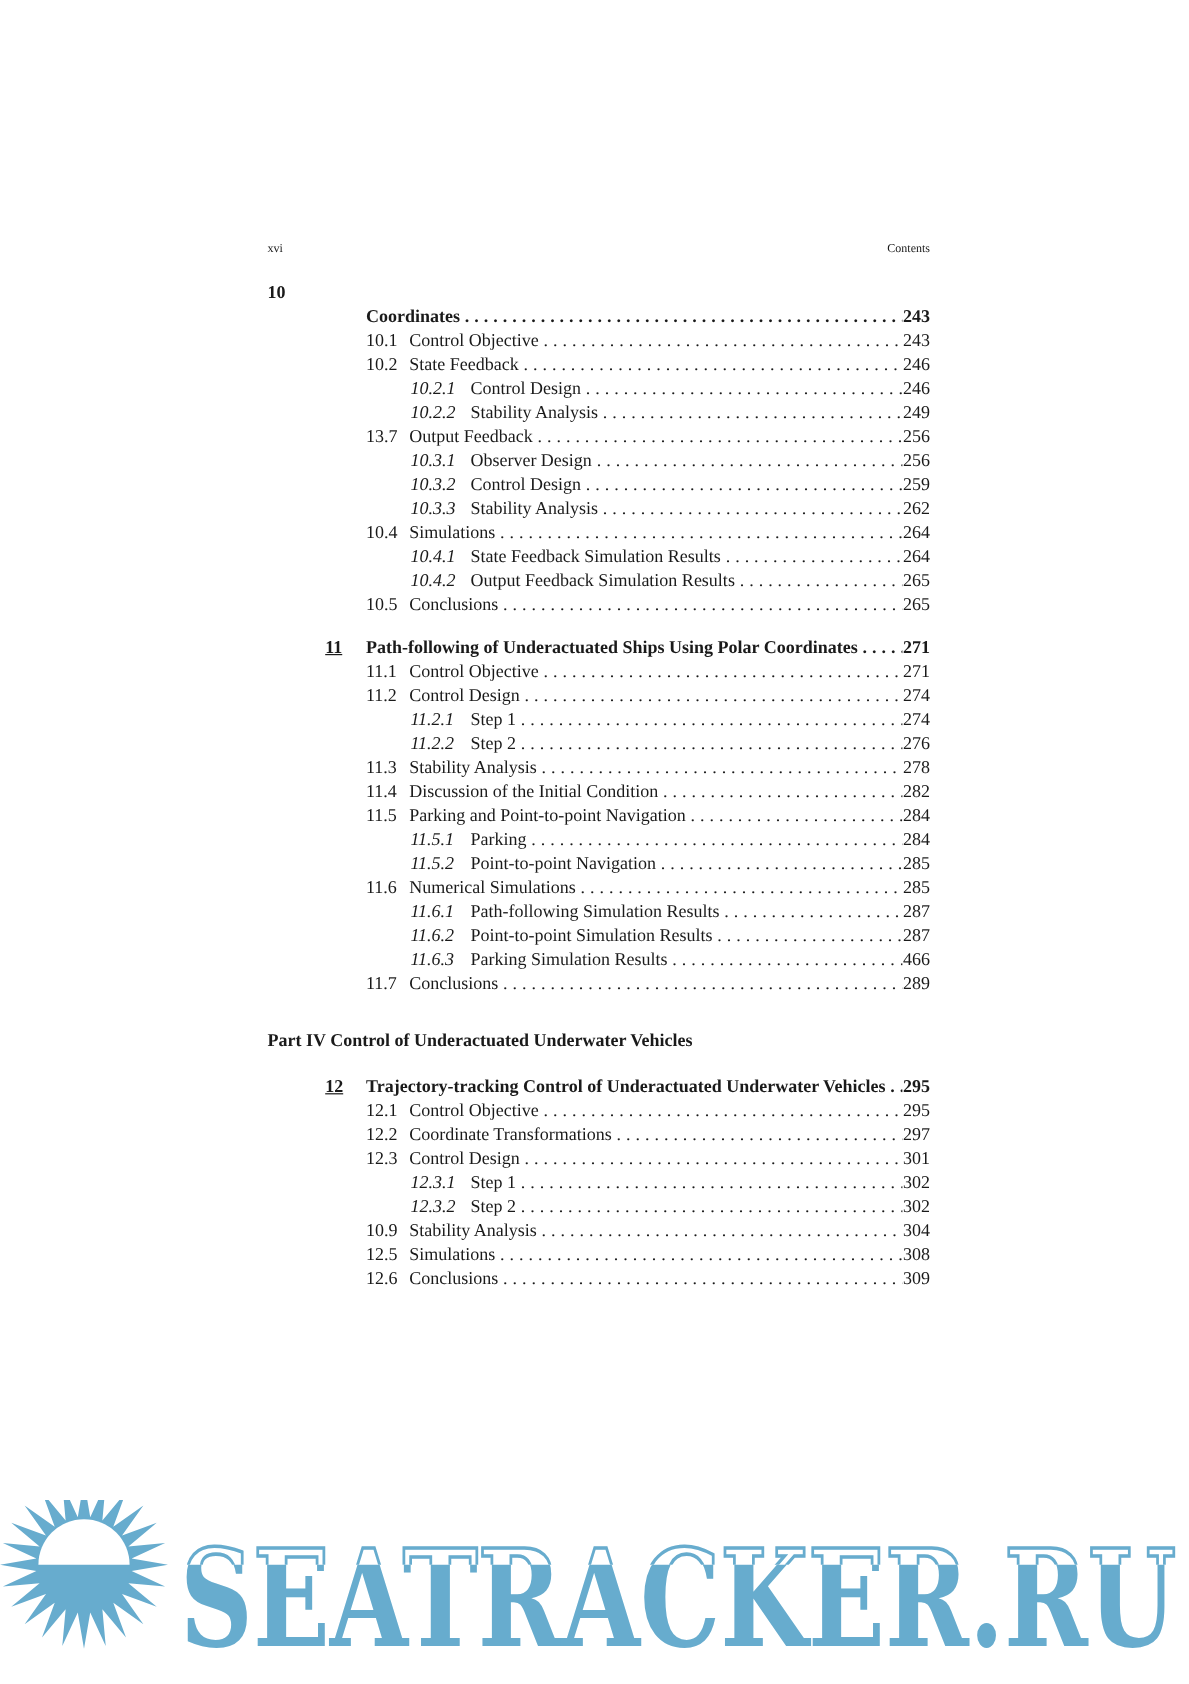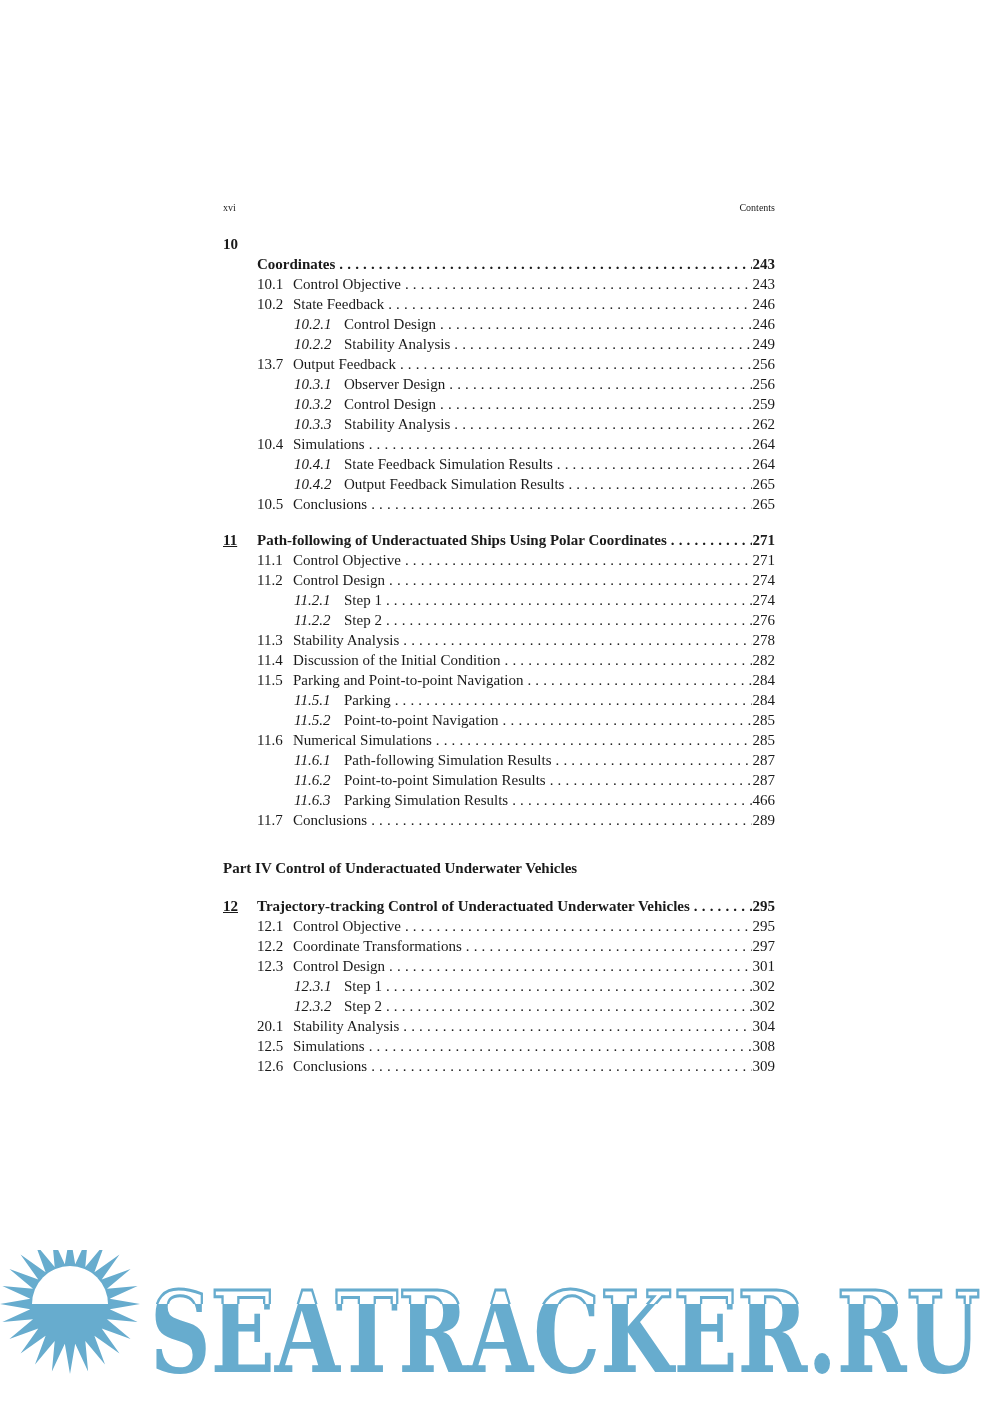--- a/index.html
+++ b/index.html
@@ -4,21 +4,21 @@
 <style>
   html, body { margin: 0; padding: 0; background: #ffffff; }
   body { width: 991px; height: 1403px; position: relative; overflow: hidden;
          font-family: "Liberation Serif", "DejaVu Serif", serif; color: #1a1a1a; }
   .page-header { position: absolute; top: 202px; left: 223px; width: 552px; height: 16px;
                  font-size: 10px; }
   .page-header .left { position: absolute; left: 0; top: 0; }
   .page-header .right { position: absolute; right: 0; top: 0; }
 
   .toc { position: absolute; left: 223px; width: 552px; top: 234px; font-size: 15px; }
-  .line { position: relative; height: 20px; line-height: 20px; display: flex; align-items: baseline; white-space: nowrap; }
+  .line { position: relative; height: 20px; line-height: 20px; display: flex; align-items: baseline; white-space: nowrap; margin-left: 48px; }
   .line .num { display: inline-block; flex: 0 0 auto; }
   .line .title { flex: 0 0 auto; }
   .line .dots { flex: 1 1 auto; overflow: hidden; margin: 0 1px 0 4px; letter-spacing: 0; color: #1a1a1a; }
   .line .dots::after { content: ". . . . . . . . . . . . . . . . . . . . . . . . . . . . . . . . . . . . . . . . . . . . . . . . . . . . . . . . . . . . . . . . . . . . . . . . . . . . . . . . . . . . . . . . . . . . ."; letter-spacing: 0.2px; }
   .line .page { flex: 0 0 auto; text-align: right; }
 
   .chapter { font-weight: bold; }
   .chapter .num { width: 34px; text-decoration: underline; }
   .chapter-cont { padding-left: 34px; font-weight: bold; }
   .section { padding-left: 34px; align-items: center; }
@@ -259,21 +259,21 @@
         <span class="dots"></span>
         <span class="page">302</span>
       </div>
       <div class="line subsection">
         <span class="num">12.3.2</span>
         <span class="title">Step 2</span>
         <span class="dots"></span>
         <span class="page">302</span>
       </div>
       <div class="line section">
-        <span class="num">20.1</span>
+        <span class="num">10.9</span>
         <span class="title">Stability Analysis</span>
         <span class="dots"></span>
         <span class="page">304</span>
       </div>
       <div class="line section">
         <span class="num">12.5</span>
         <span class="title">Simulations</span>
         <span class="dots"></span>
         <span class="page">308</span>
       </div>

